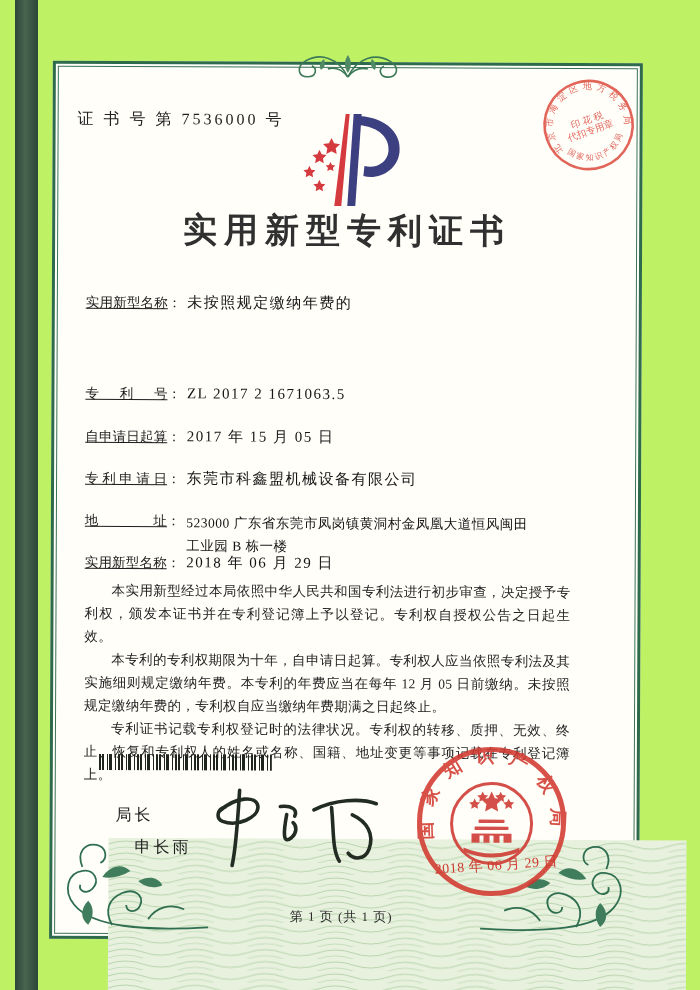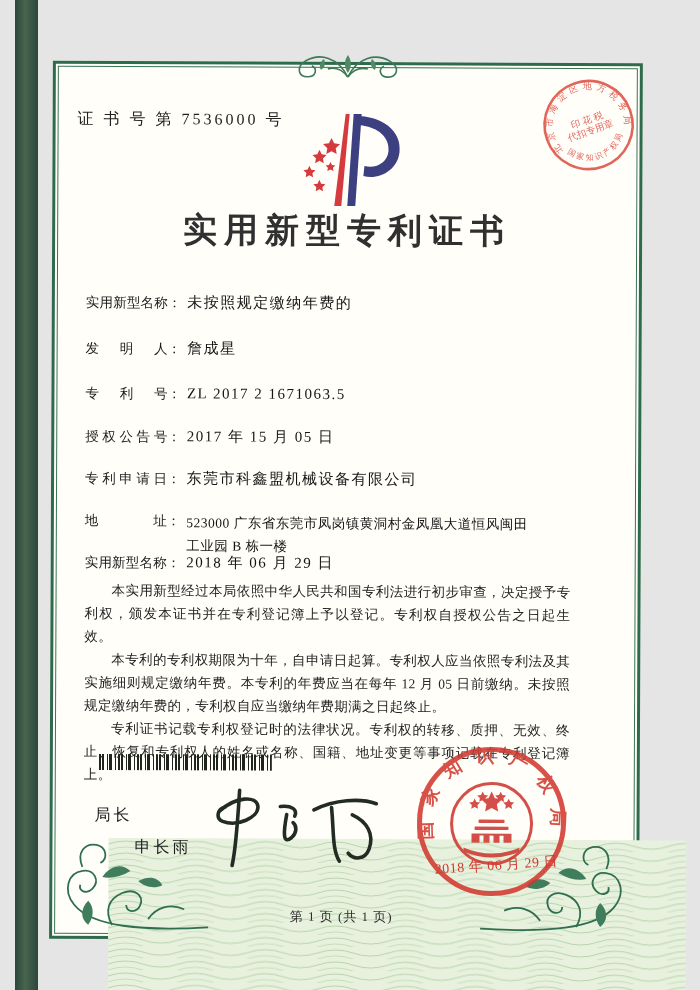--- a/index.html
+++ b/index.html
@@ -1,32 +1,32 @@
 <!DOCTYPE html>
 <html><head>
 <meta charset="utf-8">
 <style>
   html,body{margin:0;padding:0;}
-  .page{position:relative;width:700px;height:990px;background:#e5e5e5;overflow:hidden;
+  .page{position:relative;width:700px;height:990px;background:#bef264;overflow:hidden;
         font-family:"Liberation Serif","DejaVu Serif",serif;color:#262626;}
   .spine{position:absolute;left:15px;top:0;width:23px;height:990px;
          background:linear-gradient(90deg,#2c463a,#49654f 45%,#2c463a);}
   .sheet{position:absolute;left:0;top:0;width:700px;height:990px;transform:rotate(0.25deg);}
   .frame{position:absolute;left:51px;top:62px;width:584px;height:872px;
          border:3px solid #2e6a4c;background:#fffef9;}
   .frame-inner{position:absolute;left:2px;top:2px;right:2px;bottom:2px;border:1px solid #3a7354;}
   .band{position:absolute;left:56px;top:774px;width:578px;height:158px;background:#e7f1de;}
   .band svg{display:block;}
   .certno{position:absolute;left:76px;top:110px;font-size:16px;letter-spacing:3px;color:#222;}
   .logo{position:absolute;left:288px;top:112px;}
   .title{position:absolute;left:51px;top:208px;width:590px;text-align:center;
          font-size:34px;font-weight:600;letter-spacing:7px;color:#303030;}
   .row{position:absolute;left:85px;height:22px;white-space:nowrap;}
   .flabel{display:inline-block;width:82px;font-size:13.5px;color:#1d1d1d;
-          text-align:justify;text-align-last:justify;vertical-align:baseline;}
+          text-align:justify;text-align-last:justify;vertical-align:baseline;text-decoration:underline;}
   .fcolon{font-size:13.5px;color:#1d1d1d;margin-right:6px;}
   .fvalue{font-size:15px;color:#151515;letter-spacing:1.5px;}
   .fvalue.small{font-size:13.5px;letter-spacing:.5px;display:inline-block;
                 vertical-align:top;white-space:pre-line;width:440px;line-height:23px;}
   .pairR{position:absolute;left:360px;top:0;}
   .paras{position:absolute;left:85px;top:580px;width:486px;}
   .paras p{margin:0;font-size:13.5px;line-height:23px;text-align:justify;
            text-indent:2em;color:#242424;letter-spacing:.4px;}
   .barcode{position:absolute;left:100px;top:755px;width:173px;height:16px;
      background:repeating-linear-gradient(90deg,#20241f 0 2px,transparent 2px 3px,
@@ -122,28 +122,25 @@
         <path d="M64 2 L72 2 L66 94 L58 94 Z"></path>
         <path d="M70 4 C 98 6 112 22 110 40 C 108 58 90 68 74 64 L75 54 C 87 57 98 50 99 39 C 100 26 90 15 69 13 Z"></path>
       </g>
     </svg>
 
     <div class="title">实用新型专利证书</div>
 
     <div class="row" style="top:294px;">
       <span class="flabel">实用新型名称</span><span class="fcolon">：</span><span class="fvalue">未按照规定缴纳年费的</span>
     </div>
-    <div class="row" style="top:340px;">
-      <span class="flabel">发明人</span><span class="fcolon">：</span><span class="fvalue">詹成星</span>
-    </div>
     <div class="row" style="top:385px;">
       <span class="flabel">专利号</span><span class="fcolon">：</span><span class="fvalue">ZL 2017 2 1671063.5</span>
     </div>
     <div class="row" style="top:428px;">
-      <span class="flabel">授权公告号</span><span class="fcolon">：</span><span class="fvalue">2017 年 15 月 05 日</span>
+      <span class="flabel">自申请日起算</span><span class="fcolon">：</span><span class="fvalue">2017 年 15 月 05 日</span>
     </div>
     <div class="row" style="top:470px;">
       <span class="flabel">专利申请日</span><span class="fcolon">：</span><span class="fvalue">东莞市科鑫盟机械设备有限公司</span>
     </div>
     <div class="row" style="top:512px;height:46px;">
       <span class="flabel">地址</span><span class="fcolon">：</span><span class="fvalue small">523000 广东省东莞市凤岗镇黄洞村金凤凰大道恒风闽田
 工业园 B 栋一楼</span>
     </div>
     <div class="row" style="top:554px;width:556px;">
       <span>
@@ -152,21 +149,21 @@
     </div>
 
     <div class="paras">
       <p>本实用新型经过本局依照中华人民共和国专利法进行初步审查，决定授予专利权，颁发本证书并在专利登记簿上予以登记。专利权自授权公告之日起生效。</p>
       <p>本专利的专利权期限为十年，自申请日起算。专利权人应当依照专利法及其实施细则规定缴纳年费。本专利的年费应当在每年 12 月 05 日前缴纳。未按照规定缴纳年费的，专利权自应当缴纳年费期满之日起终止。</p>
       <p>专利证书记载专利权登记时的法律状况。专利权的转移、质押、无效、终止、恢复和专利权人的姓名或名称、国籍、地址变更等事项记载在专利登记簿上。</p>
     </div>
 
     <div class="barcode"></div>
 
-    <div class="director" style="top:806px;">局长</div>
+    <div class="director" style="top:806px;margin-left:21px;">局长</div>
     <div class="director" style="top:838px;margin-left:40px;">申长雨</div>
 
     <svg class="sig" width="195" height="84" viewBox="0 0 230 105">
       <g stroke="#222c23" stroke-width="4.5" fill="none" stroke-linecap="round" stroke-linejoin="round">
         <path d="M28 32 C 48 14 74 12 76 26 C 77 40 50 52 32 45 C 23 41 25 30 35 27"></path>
         <path d="M53 6 C 51 40 49 78 44 100"></path>
         <path d="M104 26 C 118 24 126 30 122 38"></path>
         <path d="M112 36 C 108 58 107 74 118 65 C 125 59 125 50 120 46"></path>
         <path d="M146 30 C 172 17 204 15 224 22"></path>
         <path d="M168 27 C 171 55 169 80 178 94"></path>

